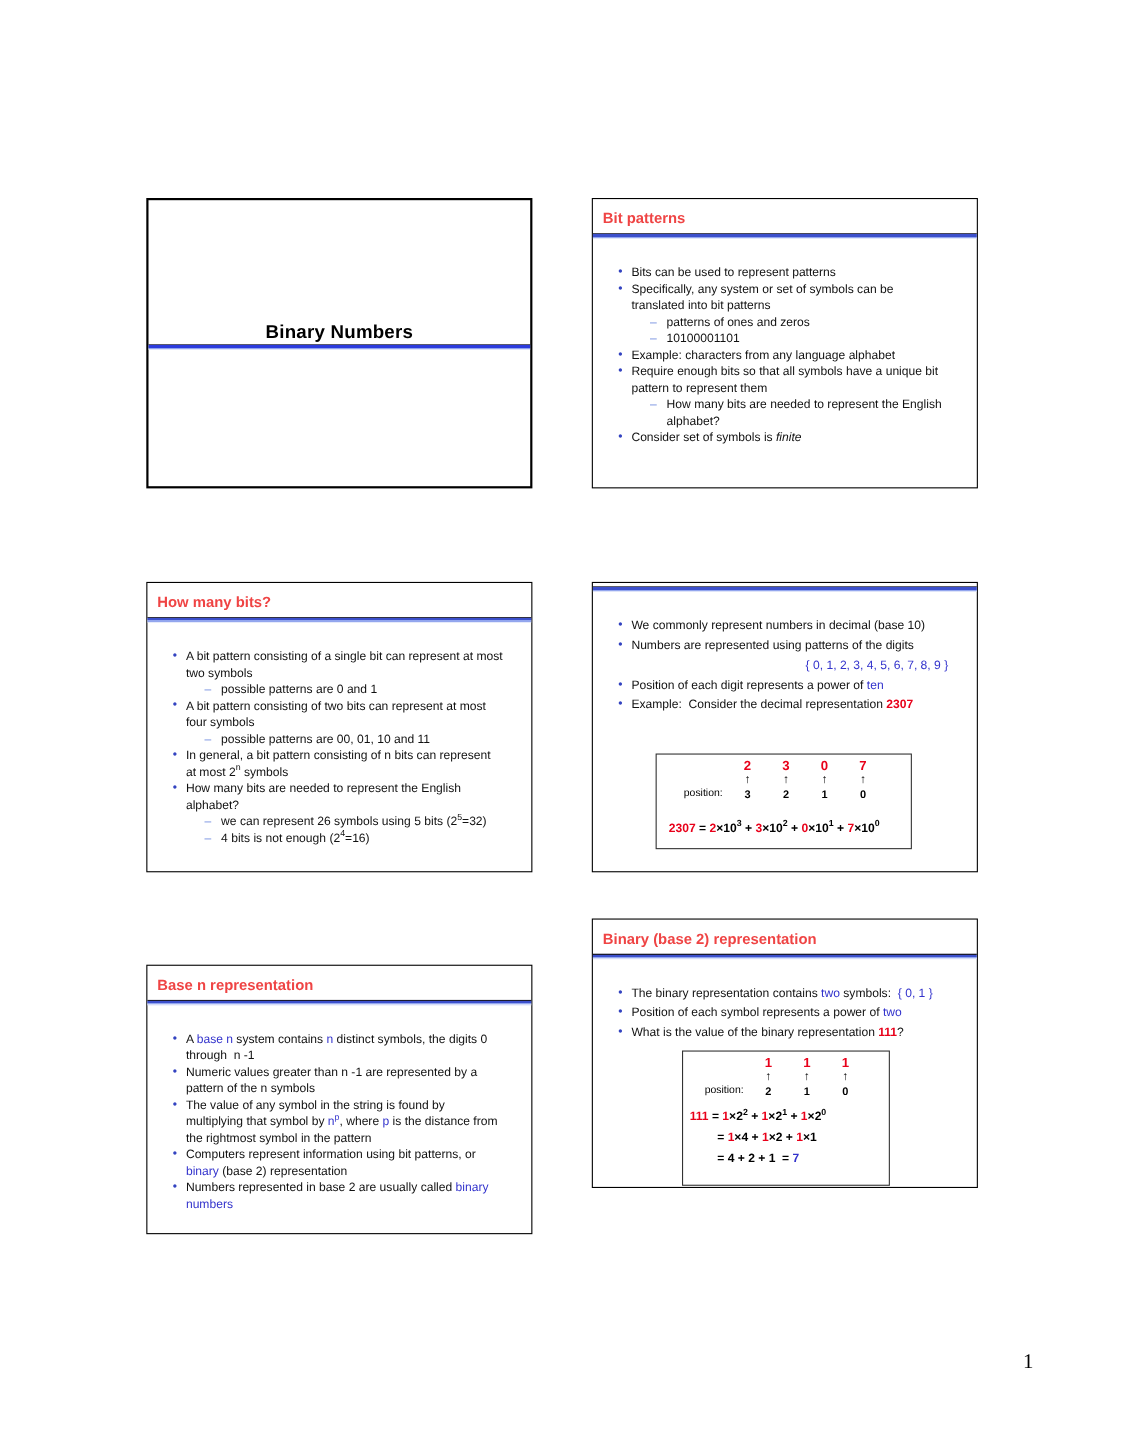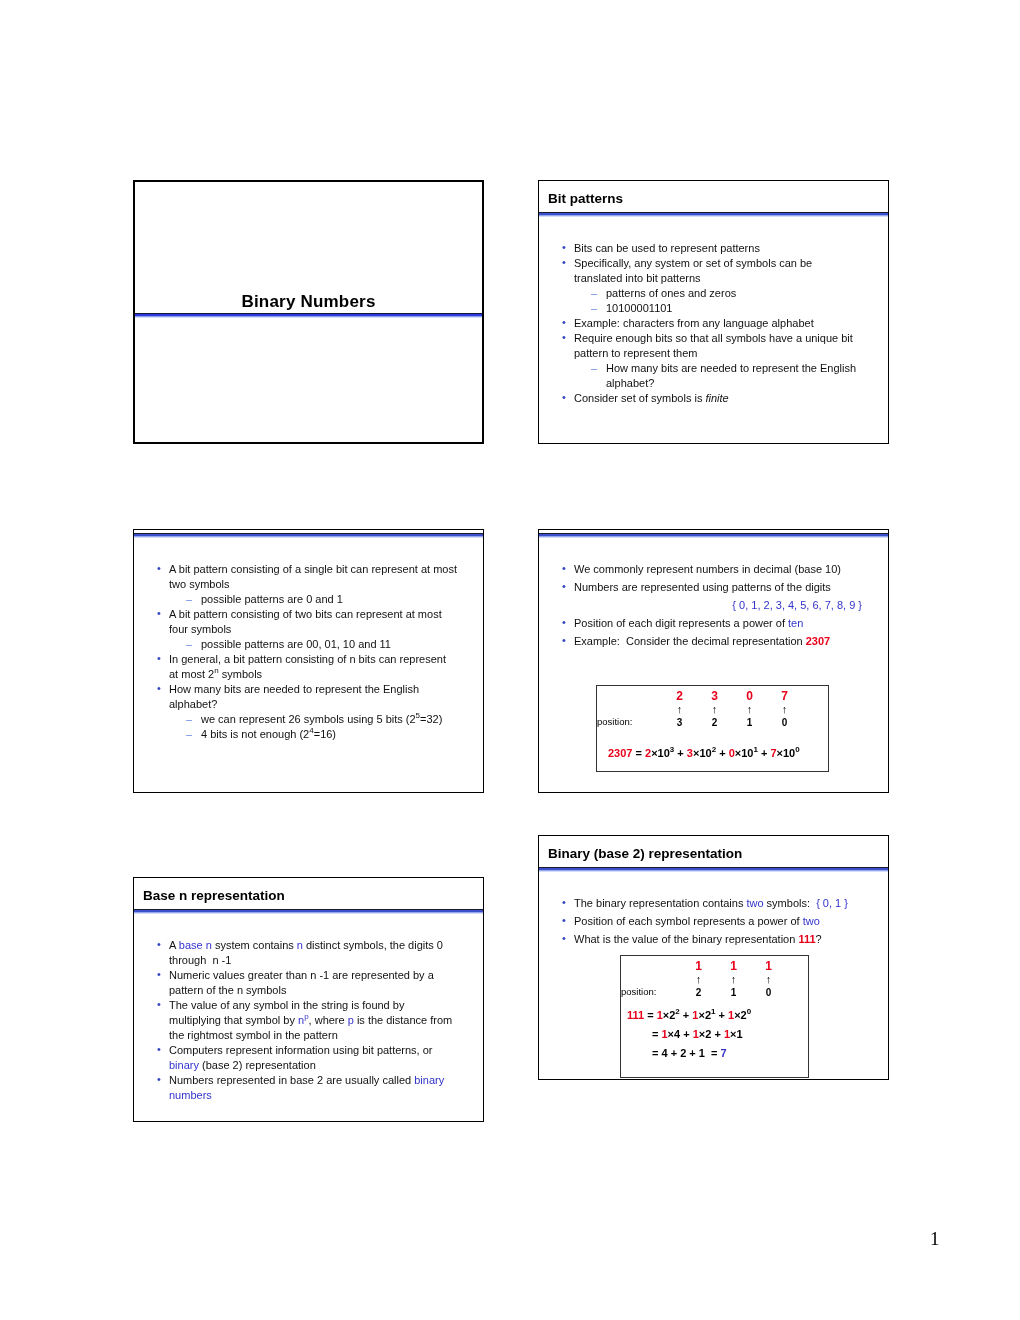--- a/index.html
+++ b/index.html
@@ -6,21 +6,21 @@
   .page{position:relative;width:1020px;height:1320px;background:#ffffff;overflow:hidden;
         font-family:"Liberation Sans","DejaVu Sans",sans-serif;color:#111;}
   .slide{position:absolute;width:351px;height:245px;background:#fff;border:1.5px solid #000;box-sizing:border-box;}
   .slide.s-title{border-width:2px;}
   
   .title-text{position:absolute;top:110px;left:0;width:100%;text-align:center;
               font-size:17px;font-weight:bold;letter-spacing:0.2px;color:#000;}
   .title-rule{position:absolute;top:131px;left:0;right:0;height:5px;
               background:linear-gradient(to bottom,#14142e 0%,#14142e 18%,#2b3bdd 18%,#2b3bdd 62%,#8fa2ef 62%,#8fa2ef 82%,#d8def9 82%,#d8def9 100%);}
   
-  .hdr{padding:10px 10px 0 9px;font-size:13.5px;font-weight:bold;color:#000000;height:18px;white-space:nowrap;}
+  .hdr{padding:10px 10px 0 9px;font-size:13.5px;font-weight:bold;color:#ef4444;height:18px;white-space:nowrap;}
   .rule{margin-top:3px;height:5px;
         background:linear-gradient(to bottom,#1a1a2e 0%,#1a1a2e 20%,#3c50cc 20%,#3c50cc 60%,#93a6ee 60%,#93a6ee 80%,#d6ddf8 80%,#d6ddf8 100%);}
   .body{margin:24px 26px 0 22px;font-size:11px;line-height:15px;}
   .bl{position:relative;padding-left:13px;}
   .bl.lv1::before{content:"•";position:absolute;left:1px;top:-1px;color:#3343c0;font-size:11px;}
   .bl.lv2{margin-left:30px;padding-left:15px;}
   .bl.lv2::before{content:"–";position:absolute;left:0;top:0;color:#6d8ade;}
   .bl.lv0{padding-left:0;text-align:right;}
   .loose .bl{margin-bottom:3px;}
   
@@ -31,21 +31,21 @@
   .st-red-bold{color:#e8001a;font-weight:bold;}
   .st-sup{vertical-align:super;font-size:8px;line-height:0;}
   .st-bold-sup{vertical-align:super;font-size:8px;line-height:0;font-weight:bold;}
   .st-blue-sup{vertical-align:super;font-size:8px;line-height:0;color:#3333cc;}
   
   .figure{position:absolute;border:1.5px solid #333;background:#fff;box-sizing:border-box;}
   .fig-decimal{left:57px;top:155px;width:233px;height:87px;}
   .fig-binary{left:81px;top:119px;width:189px;height:123px;}
   .fig-grid{padding-top:4px;}
   .fig-row{display:flex;}
-  .fig-label{padding-right:5px;font-size:9.5px;color:#000;}
+  .fig-label{text-align:right;padding-right:5px;font-size:9.5px;color:#000;}
   .fig-decimal .fig-label{width:60px;}
   .fig-binary .fig-label{width:55px;}
   .fig-cell{width:35px;text-align:center;}
   .fig-row.r0 .fig-cell{color:#e8001a;font-weight:bold;font-size:12px;line-height:13px;}
   .fig-row.r1 .fig-cell{font-weight:bold;font-size:11px;line-height:13px;color:#000;}
   .fig-row.r2 .fig-cell{font-weight:bold;font-size:10px;line-height:14px;color:#000;}
   .fig-formulas{padding-left:6px;}
   .fig-line{font-size:11px;font-weight:bold;white-space:nowrap;color:#000;}
   .fig-decimal .fig-formulas{position:absolute;left:5px;bottom:12px;text-align:right;}
   .fig-binary .fig-formulas{margin-top:9px;}
@@ -74,20 +74,21 @@
         <div class="bl lv2"><span>patterns of ones and zeros</span></div>
         <div class="bl lv2"><span>10100001101</span></div>
         <div class="bl lv1"><span>Example: characters from any language alphabet</span></div>
         <div class="bl lv1"><span>Require enough bits so that all symbols have a unique bit pattern to represent them</span></div>
         <div class="bl lv2"><span>How many bits are needed to represent the English alphabet?</span></div>
         <div class="bl lv1"><span>Consider set of symbols is </span><span class="st-italic">finite</span></div>
       </div>
   </div>
 
   <div class="slide" style="left:133px;top:529px;height:264px;">
+    <div class="hdr">How many bits?</div>
     <div class="rule"></div>
     <div class="body">
         <div class="bl lv1"><span>A bit pattern consisting of a single bit can represent at most two symbols</span></div>
         <div class="bl lv2"><span>possible patterns are 0 and 1</span></div>
         <div class="bl lv1"><span>A bit pattern consisting of two bits can represent at most four symbols</span></div>
         <div class="bl lv2"><span>possible patterns are 00, 01, 10 and 11</span></div>
         <div class="bl lv1"><span>In general, a bit pattern consisting of n bits can represent at most 2</span><span class="st-sup">n</span><span> symbols</span></div>
         <div class="bl lv1"><span>How many bits are needed to represent the English alphabet?</span></div>
         <div class="bl lv2"><span>we can represent 26 symbols using 5 bits (2</span><span class="st-sup">5</span><span>=32)</span></div>
         <div class="bl lv2"><span>4 bits is not enough (2</span><span class="st-sup">4</span><span>=16)</span></div>

